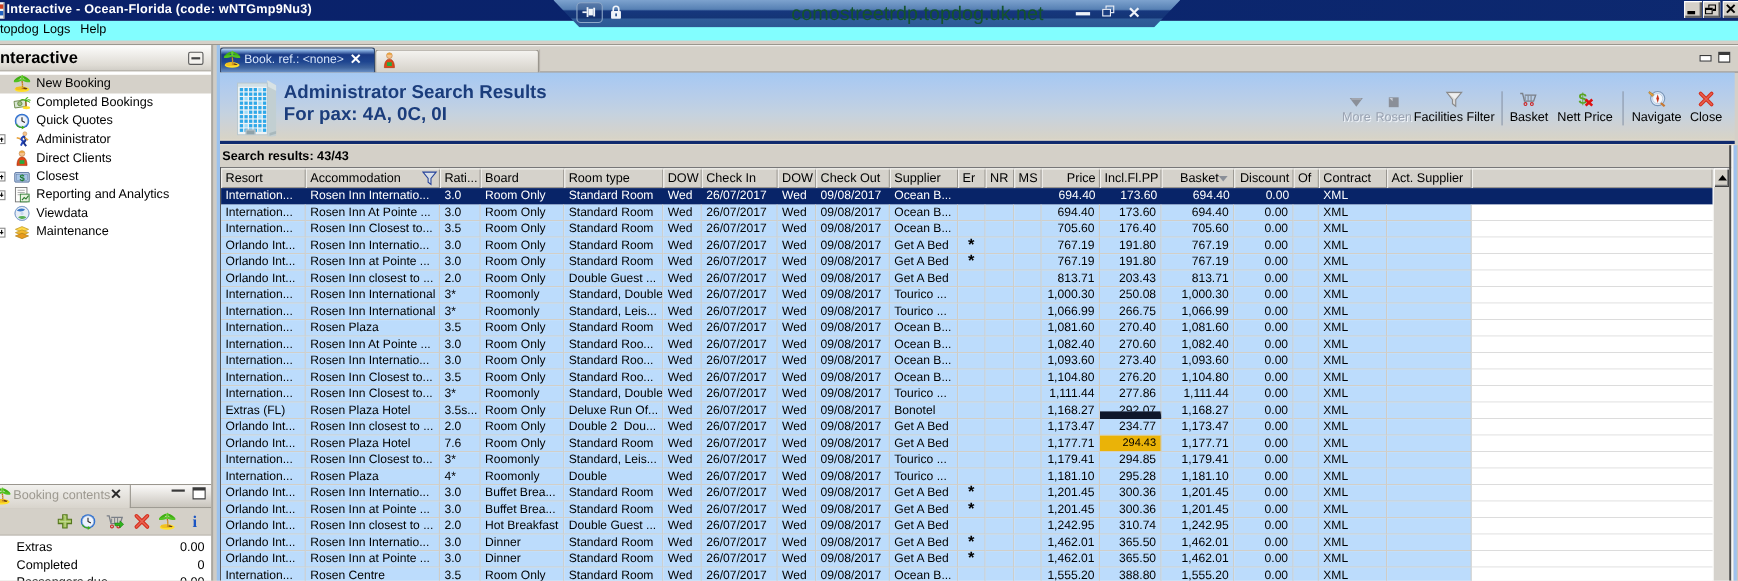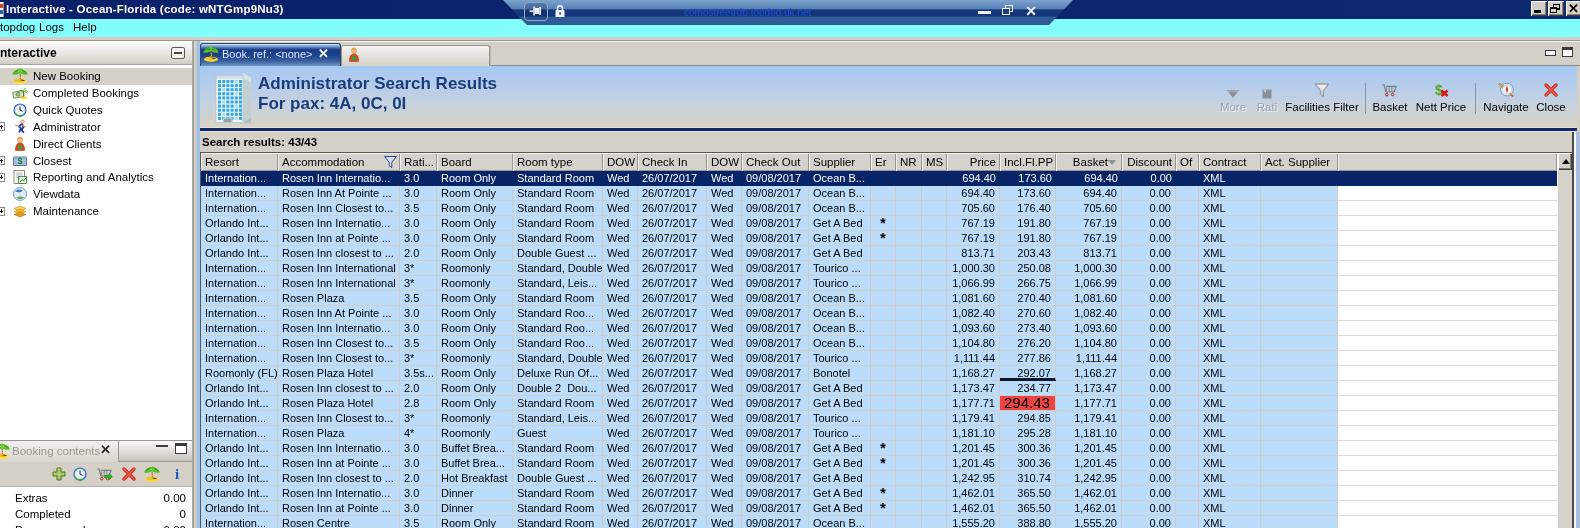--- a/index.html
+++ b/index.html
@@ -27,29 +27,29 @@
       <rect x="0.5" y="6.3" width="4" height="1.6" fill="#f0f4fa"></rect>
       <rect x="4.3" y="2.5" width="1.6" height="9" fill="#f0f4fa"></rect>
       <rect x="6" y="4" width="4" height="6" fill="#f0f4fa"></rect>
       <rect x="10.3" y="3" width="1.7" height="8" fill="#f0f4fa"></rect>
     </svg></div>
 <div style="position:absolute;left:553px;top:4px;width:14px;height:14px;"><svg width="14" height="14" viewBox="0 0 14 14" style="">
       <rect x="2.5" y="6" width="9" height="7" rx="0.8" fill="#f0f4fa"></rect>
       <path d="M4.5 6 V4.2 a2.5 2.5 0 0 1 5 0 V6" stroke="#f0f4fa" stroke-width="1.5" fill="none"></path>
       <rect x="6.3" y="8.2" width="1.6" height="2.6" fill="#335a96"></rect>
     </svg></div>
-<div style="position:absolute;left:684px;top:4px;width:300px;height:17px;color:#1d4ed8;font-size:10px;line-height:17px;">comostreetrdp.topdog.uk.net</div>
+<div style="position:absolute;left:684px;top:4px;width:300px;height:17px;color:#14532d;font-size:18px;line-height:17px;text-align:center;">comostreetrdp.topdog.uk.net</div>
 <div style="position:absolute;left:978px;top:11px;width:13px;height:3px;background:#eef2f8;"></div>
 <div style="position:absolute;left:1005px;top:5px;width:8px;height:7px;border:1.5px solid #eef2f8;"></div>
 <div style="position:absolute;left:1002px;top:8px;width:8px;height:7px;border:1.5px solid #eef2f8;background:#1a3c80;"></div>
 <div style="position:absolute;left:1022px;top:2px;width:18px;height:18px;color:#eef2f8;font-size:14px;font-weight:bold;line-height:18px;text-align:center;">✕</div>
 <div style="position:absolute;left:0px;top:37px;width:1580px;height:3px;background:#d4d0c8;"></div>
 <div style="position:absolute;left:0px;top:40px;width:1580px;height:1px;background:#9a968e;"></div>
 <div style="position:absolute;left:0px;top:41px;width:192px;height:24px;background:linear-gradient(180deg,#fdfdfc,#dedbd4 80%,#d0cdc6);border-bottom:1px solid #a8a49c;"></div>
-<div style="position:absolute;left:0px;top:44px;width:194px;height:18px;color:#000;font-size:12px;font-weight:bold;line-height:18px;">nteractive</div>
+<div style="position:absolute;left:0px;top:44px;width:194px;height:18px;color:#000;font-size:15px;font-weight:bold;line-height:18px;">nteractive</div>
 <div style="position:absolute;left:171px;top:47px;width:14px;height:12px;border:1px solid #5a5a5a;border-radius:2px;background:#f4f2ee;"></div>
 <div style="position:absolute;left:174px;top:52px;width:8px;height:2px;background:#444;"></div>
 <div style="position:absolute;left:0px;top:65px;width:192px;height:375px;background:#ffffff;"></div>
 <div style="position:absolute;left:0px;top:67.5px;width:192px;height:17px;background:#d5d1c9;"></div>
 <div style="position:absolute;left:12px;top:68px;width:16px;height:16px;"><svg width="16" height="16" viewBox="0 0 16 16" style="">
       <ellipse cx="8" cy="13.2" rx="6.8" ry="2.5" fill="#ffdf29"></ellipse>
       <ellipse cx="6.8" cy="12.4" rx="4.8" ry="1.7" fill="#f0c020"></ellipse>
       <path d="M8.8 12.6 C9.2 10.2 9.2 7.8 8.6 5.4 L7.4 5.6 C8 7.9 8.1 10.3 7.7 12.6z" fill="#b06a22"></path>
       <path d="M7.6 11.4 l1.3 -0.2 M7.8 9.6 l1.2 -0.2 M7.8 7.8 l1 -0.2" stroke="#ffd34a" stroke-width="0.7"></path>
       <ellipse cx="4" cy="3.6" rx="4" ry="1.2" fill="#3fae12" transform="rotate(-35 4 3.6)"></ellipse>
@@ -296,21 +296,21 @@
 <div style="position:absolute;left:258px;top:94px;width:500px;height:20px;color:#1b3d7c;font-size:17px;font-weight:bold;line-height:20px;">For pax: 4A, 0C, 0I</div>
 <div style="position:absolute;left:1226px;top:85px;width:14px;height:10px;"><svg width="14" height="10" viewBox="0 0 14 10" style="">
       <path d="M1 1 h12 l-6 8z" fill="#8a8f98"></path>
       <path d="M2.5 2 h9" stroke="#b8bcc4" stroke-width="1"></path>
     </svg></div>
 <div style="position:absolute;left:1178px;top:101px;width:110px;height:13px;color:#9aa3b2;font-size:11.5px;line-height:13px;text-align:center;text-shadow:1px 1px 0 #f0f4fa;">More</div>
 <div style="position:absolute;left:1262px;top:85px;width:10px;height:10px;"><svg width="10" height="10" viewBox="0 0 10 10" style="">
       <rect x="0.5" y="0.5" width="9" height="9" fill="#8a8f98"></rect>
       <path d="M1 1 h3 v3z" fill="#c8ccd4"></path>
     </svg></div>
-<div style="position:absolute;left:1212px;top:101px;width:110px;height:13px;color:#9aa3b2;font-size:11.5px;line-height:13px;text-align:center;text-shadow:1px 1px 0 #f0f4fa;">Rati</div>
+<div style="position:absolute;left:1212px;top:101px;width:110px;height:13px;color:#9aa3b2;font-size:11.5px;line-height:13px;text-align:center;text-shadow:1px 1px 0 #f0f4fa;">Rosen</div>
 <div style="position:absolute;left:1313px;top:82px;width:18px;height:16px;"><svg width="18" height="16" viewBox="0 0 18 16" style="">
       <path d="M2.2 2 L15.8 2 L10.4 8.6 L10.4 14.6 L7.4 12.2 L7.4 8.6 Z" fill="#d9d9d9" stroke="#8a8a8a" stroke-width="1"></path>
       <path d="M3.8 3 L14 3 L9.6 8" fill="#f2f2f2" opacity="0.8"></path>
     </svg></div>
 <div style="position:absolute;left:1267px;top:101px;width:110px;height:13px;color:#000;font-size:11.5px;line-height:13px;text-align:center;">Facilities Filter</div>
 <div style="position:absolute;left:1365px;top:83px;width:1px;height:31px;background:#8a96a8;"></div>
 <div style="position:absolute;left:1381px;top:82px;width:18px;height:16px;"><svg width="18" height="16" viewBox="0 0 18 16" style="">
       <path d="M1 3 h2.2 l1.7 7 h8.3 l1.9-5.6 h-10" fill="none" stroke="#7a7f87" stroke-width="1.2"></path>
       <path d="M5.5 5.5 v3.6 M8.2 5 v4.6 M10.9 5 v4.6" stroke="#7a7f87" stroke-width="0.9"></path>
       <circle cx="5.8" cy="12.6" r="1.3" fill="none" stroke="#cc2222" stroke-width="1"></circle>
@@ -633,35 +633,35 @@
 <div style="position:absolute;left:896px;top:351px;width:26px;height:15px;background:#bcdcfc;color:#000;border-right:1px solid #cfccc5;border-bottom:1px solid #d2cfc8;font-size:11px;line-height:14px;padding:0 4px;white-space:nowrap;overflow:hidden;"></div>
 <div style="position:absolute;left:922px;top:351px;width:25px;height:15px;background:#bcdcfc;color:#000;border-right:1px solid #cfccc5;border-bottom:1px solid #d2cfc8;font-size:11px;line-height:14px;padding:0 4px;white-space:nowrap;overflow:hidden;"></div>
 <div style="position:absolute;left:947px;top:351px;width:53px;height:15px;background:#bcdcfc;color:#000;border-right:1px solid #cfccc5;border-bottom:1px solid #d2cfc8;font-size:11px;line-height:14px;padding:0 4px;white-space:nowrap;overflow:hidden;text-align:right;">1,111.44</div>
 <div style="position:absolute;left:1000px;top:351px;width:56px;height:15px;background:#bcdcfc;color:#000;border-right:1px solid #cfccc5;border-bottom:1px solid #d2cfc8;font-size:11px;line-height:14px;padding:0 4px;white-space:nowrap;overflow:hidden;text-align:right;">277.86</div>
 <div style="position:absolute;left:1056px;top:351px;width:66px;height:15px;background:#bcdcfc;color:#000;border-right:1px solid #cfccc5;border-bottom:1px solid #d2cfc8;font-size:11px;line-height:14px;padding:0 4px;white-space:nowrap;overflow:hidden;text-align:right;">1,111.44</div>
 <div style="position:absolute;left:1122px;top:351px;width:54px;height:15px;background:#bcdcfc;color:#000;border-right:1px solid #cfccc5;border-bottom:1px solid #d2cfc8;font-size:11px;line-height:14px;padding:0 4px;white-space:nowrap;overflow:hidden;text-align:right;">0.00</div>
 <div style="position:absolute;left:1176px;top:351px;width:23px;height:15px;background:#bcdcfc;color:#000;border-right:1px solid #cfccc5;border-bottom:1px solid #d2cfc8;font-size:11px;line-height:14px;padding:0 4px;white-space:nowrap;overflow:hidden;"></div>
 <div style="position:absolute;left:1199px;top:351px;width:62px;height:15px;background:#bcdcfc;color:#000;border-right:1px solid #cfccc5;border-bottom:1px solid #d2cfc8;font-size:11px;line-height:14px;padding:0 4px;white-space:nowrap;overflow:hidden;">XML</div>
 <div style="position:absolute;left:1261px;top:351px;width:77px;height:15px;background:#bcdcfc;color:#000;border-right:1px solid #cfccc5;border-bottom:1px solid #d2cfc8;font-size:11px;line-height:14px;padding:0 4px;white-space:nowrap;overflow:hidden;"></div>
 <div style="position:absolute;left:1338px;top:351px;width:219px;height:15px;background:#ffffff;border-bottom:1px solid #dcdcdc;"></div>
-<div style="position:absolute;left:201px;top:366px;width:77px;height:15px;background:#bcdcfc;color:#000;border-right:1px solid #cfccc5;border-bottom:1px solid #d2cfc8;font-size:11px;line-height:14px;padding:0 4px;white-space:nowrap;overflow:hidden;">Roomonly (FL)</div>
+<div style="position:absolute;left:201px;top:366px;width:77px;height:15px;background:#bcdcfc;color:#000;border-right:1px solid #cfccc5;border-bottom:1px solid #d2cfc8;font-size:11px;line-height:14px;padding:0 4px;white-space:nowrap;overflow:hidden;">Extras (FL)</div>
 <div style="position:absolute;left:278px;top:366px;width:122px;height:15px;background:#bcdcfc;color:#000;border-right:1px solid #cfccc5;border-bottom:1px solid #d2cfc8;font-size:11px;line-height:14px;padding:0 4px;white-space:nowrap;overflow:hidden;">Rosen Plaza Hotel</div>
 <div style="position:absolute;left:400px;top:366px;width:37px;height:15px;background:#bcdcfc;color:#000;border-right:1px solid #cfccc5;border-bottom:1px solid #d2cfc8;font-size:11px;line-height:14px;padding:0 4px;white-space:nowrap;overflow:hidden;">3.5s...</div>
 <div style="position:absolute;left:437px;top:366px;width:76px;height:15px;background:#bcdcfc;color:#000;border-right:1px solid #cfccc5;border-bottom:1px solid #d2cfc8;font-size:11px;line-height:14px;padding:0 4px;white-space:nowrap;overflow:hidden;">Room Only</div>
 <div style="position:absolute;left:513px;top:366px;width:90px;height:15px;background:#bcdcfc;color:#000;border-right:1px solid #cfccc5;border-bottom:1px solid #d2cfc8;font-size:11px;line-height:14px;padding:0 4px;white-space:nowrap;overflow:hidden;">Deluxe Run Of...</div>
 <div style="position:absolute;left:603px;top:366px;width:35px;height:15px;background:#bcdcfc;color:#000;border-right:1px solid #cfccc5;border-bottom:1px solid #d2cfc8;font-size:11px;line-height:14px;padding:0 4px;white-space:nowrap;overflow:hidden;">Wed</div>
 <div style="position:absolute;left:638px;top:366px;width:69px;height:15px;background:#bcdcfc;color:#000;border-right:1px solid #cfccc5;border-bottom:1px solid #d2cfc8;font-size:11px;line-height:14px;padding:0 4px;white-space:nowrap;overflow:hidden;">26/07/2017</div>
 <div style="position:absolute;left:707px;top:366px;width:35px;height:15px;background:#bcdcfc;color:#000;border-right:1px solid #cfccc5;border-bottom:1px solid #d2cfc8;font-size:11px;line-height:14px;padding:0 4px;white-space:nowrap;overflow:hidden;">Wed</div>
 <div style="position:absolute;left:742px;top:366px;width:67px;height:15px;background:#bcdcfc;color:#000;border-right:1px solid #cfccc5;border-bottom:1px solid #d2cfc8;font-size:11px;line-height:14px;padding:0 4px;white-space:nowrap;overflow:hidden;">09/08/2017</div>
 <div style="position:absolute;left:809px;top:366px;width:62px;height:15px;background:#bcdcfc;color:#000;border-right:1px solid #cfccc5;border-bottom:1px solid #d2cfc8;font-size:11px;line-height:14px;padding:0 4px;white-space:nowrap;overflow:hidden;">Bonotel</div>
 <div style="position:absolute;left:871px;top:366px;width:25px;height:15px;background:#bcdcfc;color:#000;border-right:1px solid #cfccc5;border-bottom:1px solid #d2cfc8;font-size:11px;line-height:14px;padding:0 4px;white-space:nowrap;overflow:hidden;"></div>
 <div style="position:absolute;left:896px;top:366px;width:26px;height:15px;background:#bcdcfc;color:#000;border-right:1px solid #cfccc5;border-bottom:1px solid #d2cfc8;font-size:11px;line-height:14px;padding:0 4px;white-space:nowrap;overflow:hidden;"></div>
 <div style="position:absolute;left:922px;top:366px;width:25px;height:15px;background:#bcdcfc;color:#000;border-right:1px solid #cfccc5;border-bottom:1px solid #d2cfc8;font-size:11px;line-height:14px;padding:0 4px;white-space:nowrap;overflow:hidden;"></div>
 <div style="position:absolute;left:947px;top:366px;width:53px;height:15px;background:#bcdcfc;color:#000;border-right:1px solid #cfccc5;border-bottom:1px solid #d2cfc8;font-size:11px;line-height:14px;padding:0 4px;white-space:nowrap;overflow:hidden;text-align:right;">1,168.27</div>
-<div style="position:absolute;left:1000px;top:366px;width:56px;height:15px;background:#bcdcfc;color:#000;border-right:1px solid #cfccc5;border-bottom:3px solid #0f172a;font-size:11px;line-height:14px;padding:0 4px;white-space:nowrap;overflow:hidden;text-align:right;">292.07</div>
+<div style="position:absolute;left:1000px;top:366px;width:56px;height:15px;background:#bcdcfc;color:#000;border-right:1px solid #cfccc5;border-bottom:7px solid #0f172a;font-size:11px;line-height:14px;padding:0 4px;white-space:nowrap;overflow:hidden;text-align:right;">292.07</div>
 <div style="position:absolute;left:1056px;top:366px;width:66px;height:15px;background:#bcdcfc;color:#000;border-right:1px solid #cfccc5;border-bottom:1px solid #d2cfc8;font-size:11px;line-height:14px;padding:0 4px;white-space:nowrap;overflow:hidden;text-align:right;">1,168.27</div>
 <div style="position:absolute;left:1122px;top:366px;width:54px;height:15px;background:#bcdcfc;color:#000;border-right:1px solid #cfccc5;border-bottom:1px solid #d2cfc8;font-size:11px;line-height:14px;padding:0 4px;white-space:nowrap;overflow:hidden;text-align:right;">0.00</div>
 <div style="position:absolute;left:1176px;top:366px;width:23px;height:15px;background:#bcdcfc;color:#000;border-right:1px solid #cfccc5;border-bottom:1px solid #d2cfc8;font-size:11px;line-height:14px;padding:0 4px;white-space:nowrap;overflow:hidden;"></div>
 <div style="position:absolute;left:1199px;top:366px;width:62px;height:15px;background:#bcdcfc;color:#000;border-right:1px solid #cfccc5;border-bottom:1px solid #d2cfc8;font-size:11px;line-height:14px;padding:0 4px;white-space:nowrap;overflow:hidden;">XML</div>
 <div style="position:absolute;left:1261px;top:366px;width:77px;height:15px;background:#bcdcfc;color:#000;border-right:1px solid #cfccc5;border-bottom:1px solid #d2cfc8;font-size:11px;line-height:14px;padding:0 4px;white-space:nowrap;overflow:hidden;"></div>
 <div style="position:absolute;left:1338px;top:366px;width:219px;height:15px;background:#ffffff;border-bottom:1px solid #dcdcdc;"></div>
 <div style="position:absolute;left:201px;top:381px;width:77px;height:15px;background:#bcdcfc;color:#000;border-right:1px solid #cfccc5;border-bottom:1px solid #d2cfc8;font-size:11px;line-height:14px;padding:0 4px;white-space:nowrap;overflow:hidden;">Orlando Int...</div>
 <div style="position:absolute;left:278px;top:381px;width:122px;height:15px;background:#bcdcfc;color:#000;border-right:1px solid #cfccc5;border-bottom:1px solid #d2cfc8;font-size:11px;line-height:14px;padding:0 4px;white-space:nowrap;overflow:hidden;">Rosen Inn closest to ...</div>
 <div style="position:absolute;left:400px;top:381px;width:37px;height:15px;background:#bcdcfc;color:#000;border-right:1px solid #cfccc5;border-bottom:1px solid #d2cfc8;font-size:11px;line-height:14px;padding:0 4px;white-space:nowrap;overflow:hidden;">2.0</div>
 <div style="position:absolute;left:437px;top:381px;width:76px;height:15px;background:#bcdcfc;color:#000;border-right:1px solid #cfccc5;border-bottom:1px solid #d2cfc8;font-size:11px;line-height:14px;padding:0 4px;white-space:nowrap;overflow:hidden;">Room Only</div>
@@ -677,33 +677,33 @@
 <div style="position:absolute;left:947px;top:381px;width:53px;height:15px;background:#bcdcfc;color:#000;border-right:1px solid #cfccc5;border-bottom:1px solid #d2cfc8;font-size:11px;line-height:14px;padding:0 4px;white-space:nowrap;overflow:hidden;text-align:right;">1,173.47</div>
 <div style="position:absolute;left:1000px;top:381px;width:56px;height:15px;background:#bcdcfc;color:#000;border-right:1px solid #cfccc5;border-bottom:1px solid #d2cfc8;font-size:11px;line-height:14px;padding:0 4px;white-space:nowrap;overflow:hidden;text-align:right;">234.77</div>
 <div style="position:absolute;left:1056px;top:381px;width:66px;height:15px;background:#bcdcfc;color:#000;border-right:1px solid #cfccc5;border-bottom:1px solid #d2cfc8;font-size:11px;line-height:14px;padding:0 4px;white-space:nowrap;overflow:hidden;text-align:right;">1,173.47</div>
 <div style="position:absolute;left:1122px;top:381px;width:54px;height:15px;background:#bcdcfc;color:#000;border-right:1px solid #cfccc5;border-bottom:1px solid #d2cfc8;font-size:11px;line-height:14px;padding:0 4px;white-space:nowrap;overflow:hidden;text-align:right;">0.00</div>
 <div style="position:absolute;left:1176px;top:381px;width:23px;height:15px;background:#bcdcfc;color:#000;border-right:1px solid #cfccc5;border-bottom:1px solid #d2cfc8;font-size:11px;line-height:14px;padding:0 4px;white-space:nowrap;overflow:hidden;"></div>
 <div style="position:absolute;left:1199px;top:381px;width:62px;height:15px;background:#bcdcfc;color:#000;border-right:1px solid #cfccc5;border-bottom:1px solid #d2cfc8;font-size:11px;line-height:14px;padding:0 4px;white-space:nowrap;overflow:hidden;">XML</div>
 <div style="position:absolute;left:1261px;top:381px;width:77px;height:15px;background:#bcdcfc;color:#000;border-right:1px solid #cfccc5;border-bottom:1px solid #d2cfc8;font-size:11px;line-height:14px;padding:0 4px;white-space:nowrap;overflow:hidden;"></div>
 <div style="position:absolute;left:1338px;top:381px;width:219px;height:15px;background:#ffffff;border-bottom:1px solid #dcdcdc;"></div>
 <div style="position:absolute;left:201px;top:396px;width:77px;height:15px;background:#bcdcfc;color:#000;border-right:1px solid #cfccc5;border-bottom:1px solid #d2cfc8;font-size:11px;line-height:14px;padding:0 4px;white-space:nowrap;overflow:hidden;">Orlando Int...</div>
 <div style="position:absolute;left:278px;top:396px;width:122px;height:15px;background:#bcdcfc;color:#000;border-right:1px solid #cfccc5;border-bottom:1px solid #d2cfc8;font-size:11px;line-height:14px;padding:0 4px;white-space:nowrap;overflow:hidden;">Rosen Plaza Hotel</div>
-<div style="position:absolute;left:400px;top:396px;width:37px;height:15px;background:#bcdcfc;color:#000;border-right:1px solid #cfccc5;border-bottom:1px solid #d2cfc8;font-size:11px;line-height:14px;padding:0 4px;white-space:nowrap;overflow:hidden;">2.8</div>
+<div style="position:absolute;left:400px;top:396px;width:37px;height:15px;background:#bcdcfc;color:#000;border-right:1px solid #cfccc5;border-bottom:1px solid #d2cfc8;font-size:11px;line-height:14px;padding:0 4px;white-space:nowrap;overflow:hidden;">7.6</div>
 <div style="position:absolute;left:437px;top:396px;width:76px;height:15px;background:#bcdcfc;color:#000;border-right:1px solid #cfccc5;border-bottom:1px solid #d2cfc8;font-size:11px;line-height:14px;padding:0 4px;white-space:nowrap;overflow:hidden;">Room Only</div>
 <div style="position:absolute;left:513px;top:396px;width:90px;height:15px;background:#bcdcfc;color:#000;border-right:1px solid #cfccc5;border-bottom:1px solid #d2cfc8;font-size:11px;line-height:14px;padding:0 4px;white-space:nowrap;overflow:hidden;">Standard Room</div>
 <div style="position:absolute;left:603px;top:396px;width:35px;height:15px;background:#bcdcfc;color:#000;border-right:1px solid #cfccc5;border-bottom:1px solid #d2cfc8;font-size:11px;line-height:14px;padding:0 4px;white-space:nowrap;overflow:hidden;">Wed</div>
 <div style="position:absolute;left:638px;top:396px;width:69px;height:15px;background:#bcdcfc;color:#000;border-right:1px solid #cfccc5;border-bottom:1px solid #d2cfc8;font-size:11px;line-height:14px;padding:0 4px;white-space:nowrap;overflow:hidden;">26/07/2017</div>
 <div style="position:absolute;left:707px;top:396px;width:35px;height:15px;background:#bcdcfc;color:#000;border-right:1px solid #cfccc5;border-bottom:1px solid #d2cfc8;font-size:11px;line-height:14px;padding:0 4px;white-space:nowrap;overflow:hidden;">Wed</div>
 <div style="position:absolute;left:742px;top:396px;width:67px;height:15px;background:#bcdcfc;color:#000;border-right:1px solid #cfccc5;border-bottom:1px solid #d2cfc8;font-size:11px;line-height:14px;padding:0 4px;white-space:nowrap;overflow:hidden;">09/08/2017</div>
 <div style="position:absolute;left:809px;top:396px;width:62px;height:15px;background:#bcdcfc;color:#000;border-right:1px solid #cfccc5;border-bottom:1px solid #d2cfc8;font-size:11px;line-height:14px;padding:0 4px;white-space:nowrap;overflow:hidden;">Get A Bed</div>
 <div style="position:absolute;left:871px;top:396px;width:25px;height:15px;background:#bcdcfc;color:#000;border-right:1px solid #cfccc5;border-bottom:1px solid #d2cfc8;font-size:11px;line-height:14px;padding:0 4px;white-space:nowrap;overflow:hidden;"></div>
 <div style="position:absolute;left:896px;top:396px;width:26px;height:15px;background:#bcdcfc;color:#000;border-right:1px solid #cfccc5;border-bottom:1px solid #d2cfc8;font-size:11px;line-height:14px;padding:0 4px;white-space:nowrap;overflow:hidden;"></div>
 <div style="position:absolute;left:922px;top:396px;width:25px;height:15px;background:#bcdcfc;color:#000;border-right:1px solid #cfccc5;border-bottom:1px solid #d2cfc8;font-size:11px;line-height:14px;padding:0 4px;white-space:nowrap;overflow:hidden;"></div>
 <div style="position:absolute;left:947px;top:396px;width:53px;height:15px;background:#bcdcfc;color:#000;border-right:1px solid #cfccc5;border-bottom:1px solid #d2cfc8;font-size:11px;line-height:14px;padding:0 4px;white-space:nowrap;overflow:hidden;text-align:right;">1,177.71</div>
-<div style="position:absolute;left:1000px;top:396px;width:56px;height:15px;background:#ef4444;color:#000;border-right:1px solid #cfccc5;border-bottom:1px solid #d2cfc8;font-size:15px;line-height:14px;padding:0 4px;white-space:nowrap;overflow:hidden;">294.43</div>
+<div style="position:absolute;left:1000px;top:396px;width:56px;height:15px;background:#eab308;color:#000;border-right:1px solid #cfccc5;border-bottom:1px solid #d2cfc8;font-size:10px;line-height:14px;padding:0 4px;white-space:nowrap;overflow:hidden;text-align:right;">294.43</div>
 <div style="position:absolute;left:1056px;top:396px;width:66px;height:15px;background:#bcdcfc;color:#000;border-right:1px solid #cfccc5;border-bottom:1px solid #d2cfc8;font-size:11px;line-height:14px;padding:0 4px;white-space:nowrap;overflow:hidden;text-align:right;">1,177.71</div>
 <div style="position:absolute;left:1122px;top:396px;width:54px;height:15px;background:#bcdcfc;color:#000;border-right:1px solid #cfccc5;border-bottom:1px solid #d2cfc8;font-size:11px;line-height:14px;padding:0 4px;white-space:nowrap;overflow:hidden;text-align:right;">0.00</div>
 <div style="position:absolute;left:1176px;top:396px;width:23px;height:15px;background:#bcdcfc;color:#000;border-right:1px solid #cfccc5;border-bottom:1px solid #d2cfc8;font-size:11px;line-height:14px;padding:0 4px;white-space:nowrap;overflow:hidden;"></div>
 <div style="position:absolute;left:1199px;top:396px;width:62px;height:15px;background:#bcdcfc;color:#000;border-right:1px solid #cfccc5;border-bottom:1px solid #d2cfc8;font-size:11px;line-height:14px;padding:0 4px;white-space:nowrap;overflow:hidden;">XML</div>
 <div style="position:absolute;left:1261px;top:396px;width:77px;height:15px;background:#bcdcfc;color:#000;border-right:1px solid #cfccc5;border-bottom:1px solid #d2cfc8;font-size:11px;line-height:14px;padding:0 4px;white-space:nowrap;overflow:hidden;"></div>
 <div style="position:absolute;left:1338px;top:396px;width:219px;height:15px;background:#ffffff;border-bottom:1px solid #dcdcdc;"></div>
 <div style="position:absolute;left:201px;top:411px;width:77px;height:15px;background:#bcdcfc;color:#000;border-right:1px solid #cfccc5;border-bottom:1px solid #d2cfc8;font-size:11px;line-height:14px;padding:0 4px;white-space:nowrap;overflow:hidden;">Internation...</div>
 <div style="position:absolute;left:278px;top:411px;width:122px;height:15px;background:#bcdcfc;color:#000;border-right:1px solid #cfccc5;border-bottom:1px solid #d2cfc8;font-size:11px;line-height:14px;padding:0 4px;white-space:nowrap;overflow:hidden;">Rosen Inn Closest to...</div>
 <div style="position:absolute;left:400px;top:411px;width:37px;height:15px;background:#bcdcfc;color:#000;border-right:1px solid #cfccc5;border-bottom:1px solid #d2cfc8;font-size:11px;line-height:14px;padding:0 4px;white-space:nowrap;overflow:hidden;">3*</div>
 <div style="position:absolute;left:437px;top:411px;width:76px;height:15px;background:#bcdcfc;color:#000;border-right:1px solid #cfccc5;border-bottom:1px solid #d2cfc8;font-size:11px;line-height:14px;padding:0 4px;white-space:nowrap;overflow:hidden;">Roomonly</div>
@@ -721,21 +721,21 @@
 <div style="position:absolute;left:1056px;top:411px;width:66px;height:15px;background:#bcdcfc;color:#000;border-right:1px solid #cfccc5;border-bottom:1px solid #d2cfc8;font-size:11px;line-height:14px;padding:0 4px;white-space:nowrap;overflow:hidden;text-align:right;">1,179.41</div>
 <div style="position:absolute;left:1122px;top:411px;width:54px;height:15px;background:#bcdcfc;color:#000;border-right:1px solid #cfccc5;border-bottom:1px solid #d2cfc8;font-size:11px;line-height:14px;padding:0 4px;white-space:nowrap;overflow:hidden;text-align:right;">0.00</div>
 <div style="position:absolute;left:1176px;top:411px;width:23px;height:15px;background:#bcdcfc;color:#000;border-right:1px solid #cfccc5;border-bottom:1px solid #d2cfc8;font-size:11px;line-height:14px;padding:0 4px;white-space:nowrap;overflow:hidden;"></div>
 <div style="position:absolute;left:1199px;top:411px;width:62px;height:15px;background:#bcdcfc;color:#000;border-right:1px solid #cfccc5;border-bottom:1px solid #d2cfc8;font-size:11px;line-height:14px;padding:0 4px;white-space:nowrap;overflow:hidden;">XML</div>
 <div style="position:absolute;left:1261px;top:411px;width:77px;height:15px;background:#bcdcfc;color:#000;border-right:1px solid #cfccc5;border-bottom:1px solid #d2cfc8;font-size:11px;line-height:14px;padding:0 4px;white-space:nowrap;overflow:hidden;"></div>
 <div style="position:absolute;left:1338px;top:411px;width:219px;height:15px;background:#ffffff;border-bottom:1px solid #dcdcdc;"></div>
 <div style="position:absolute;left:201px;top:426px;width:77px;height:15px;background:#bcdcfc;color:#000;border-right:1px solid #cfccc5;border-bottom:1px solid #d2cfc8;font-size:11px;line-height:14px;padding:0 4px;white-space:nowrap;overflow:hidden;">Internation...</div>
 <div style="position:absolute;left:278px;top:426px;width:122px;height:15px;background:#bcdcfc;color:#000;border-right:1px solid #cfccc5;border-bottom:1px solid #d2cfc8;font-size:11px;line-height:14px;padding:0 4px;white-space:nowrap;overflow:hidden;">Rosen Plaza</div>
 <div style="position:absolute;left:400px;top:426px;width:37px;height:15px;background:#bcdcfc;color:#000;border-right:1px solid #cfccc5;border-bottom:1px solid #d2cfc8;font-size:11px;line-height:14px;padding:0 4px;white-space:nowrap;overflow:hidden;">4*</div>
 <div style="position:absolute;left:437px;top:426px;width:76px;height:15px;background:#bcdcfc;color:#000;border-right:1px solid #cfccc5;border-bottom:1px solid #d2cfc8;font-size:11px;line-height:14px;padding:0 4px;white-space:nowrap;overflow:hidden;">Roomonly</div>
-<div style="position:absolute;left:513px;top:426px;width:90px;height:15px;background:#bcdcfc;color:#000;border-right:1px solid #cfccc5;border-bottom:1px solid #d2cfc8;font-size:11px;line-height:14px;padding:0 4px;white-space:nowrap;overflow:hidden;">Guest</div>
+<div style="position:absolute;left:513px;top:426px;width:90px;height:15px;background:#bcdcfc;color:#000;border-right:1px solid #cfccc5;border-bottom:1px solid #d2cfc8;font-size:11px;line-height:14px;padding:0 4px;white-space:nowrap;overflow:hidden;">Double</div>
 <div style="position:absolute;left:603px;top:426px;width:35px;height:15px;background:#bcdcfc;color:#000;border-right:1px solid #cfccc5;border-bottom:1px solid #d2cfc8;font-size:11px;line-height:14px;padding:0 4px;white-space:nowrap;overflow:hidden;">Wed</div>
 <div style="position:absolute;left:638px;top:426px;width:69px;height:15px;background:#bcdcfc;color:#000;border-right:1px solid #cfccc5;border-bottom:1px solid #d2cfc8;font-size:11px;line-height:14px;padding:0 4px;white-space:nowrap;overflow:hidden;">26/07/2017</div>
 <div style="position:absolute;left:707px;top:426px;width:35px;height:15px;background:#bcdcfc;color:#000;border-right:1px solid #cfccc5;border-bottom:1px solid #d2cfc8;font-size:11px;line-height:14px;padding:0 4px;white-space:nowrap;overflow:hidden;">Wed</div>
 <div style="position:absolute;left:742px;top:426px;width:67px;height:15px;background:#bcdcfc;color:#000;border-right:1px solid #cfccc5;border-bottom:1px solid #d2cfc8;font-size:11px;line-height:14px;padding:0 4px;white-space:nowrap;overflow:hidden;">09/08/2017</div>
 <div style="position:absolute;left:809px;top:426px;width:62px;height:15px;background:#bcdcfc;color:#000;border-right:1px solid #cfccc5;border-bottom:1px solid #d2cfc8;font-size:11px;line-height:14px;padding:0 4px;white-space:nowrap;overflow:hidden;">Tourico ...</div>
 <div style="position:absolute;left:871px;top:426px;width:25px;height:15px;background:#bcdcfc;color:#000;border-right:1px solid #cfccc5;border-bottom:1px solid #d2cfc8;font-size:11px;line-height:14px;padding:0 4px;white-space:nowrap;overflow:hidden;"></div>
 <div style="position:absolute;left:896px;top:426px;width:26px;height:15px;background:#bcdcfc;color:#000;border-right:1px solid #cfccc5;border-bottom:1px solid #d2cfc8;font-size:11px;line-height:14px;padding:0 4px;white-space:nowrap;overflow:hidden;"></div>
 <div style="position:absolute;left:922px;top:426px;width:25px;height:15px;background:#bcdcfc;color:#000;border-right:1px solid #cfccc5;border-bottom:1px solid #d2cfc8;font-size:11px;line-height:14px;padding:0 4px;white-space:nowrap;overflow:hidden;"></div>
 <div style="position:absolute;left:947px;top:426px;width:53px;height:15px;background:#bcdcfc;color:#000;border-right:1px solid #cfccc5;border-bottom:1px solid #d2cfc8;font-size:11px;line-height:14px;padding:0 4px;white-space:nowrap;overflow:hidden;text-align:right;">1,181.10</div>
 <div style="position:absolute;left:1000px;top:426px;width:56px;height:15px;background:#bcdcfc;color:#000;border-right:1px solid #cfccc5;border-bottom:1px solid #d2cfc8;font-size:11px;line-height:14px;padding:0 4px;white-space:nowrap;overflow:hidden;text-align:right;">295.28</div>

